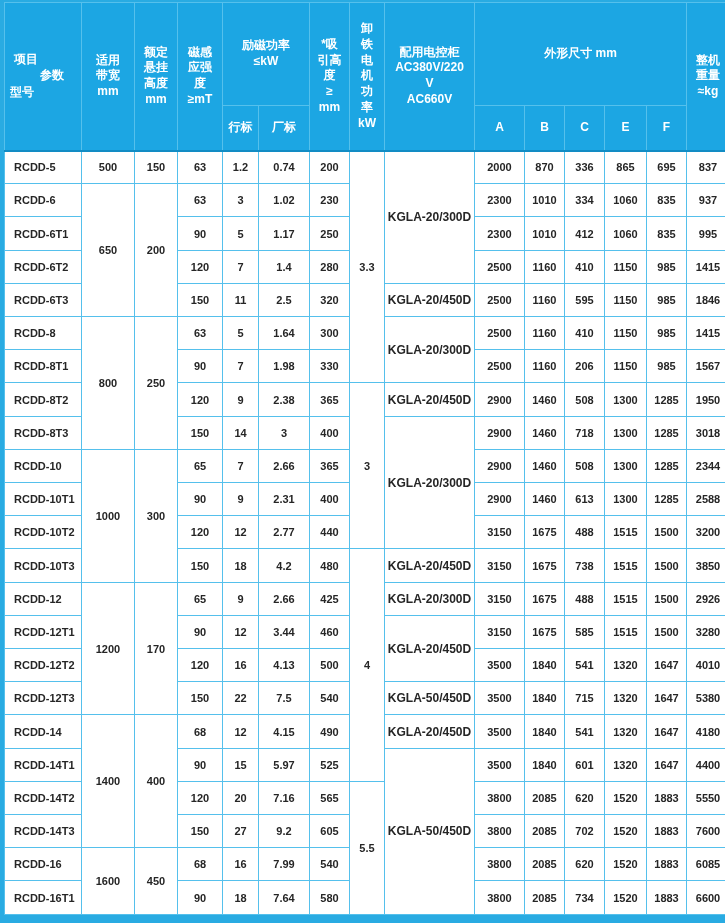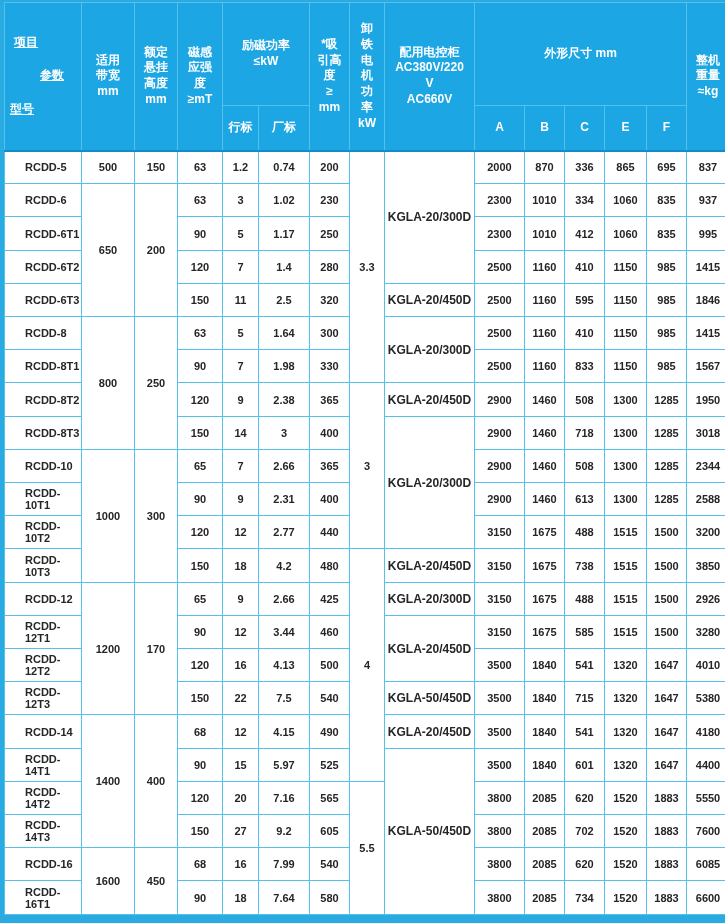--- a/index.html
+++ b/index.html
@@ -48,24 +48,24 @@
     overflow: hidden;
   }
 
   
   .spec-table tbody tr:first-child td { border-top: 2px solid #128cc4; }
 
   .spec-table thead tr.group-row { height: 103px; }
   .spec-table thead tr.sub-row { height: 45px; }
   .spec-table tbody tr { height: 33px; }
 
-  td.model-cell { text-align: left; padding-left: 20px; }
+  td.model-cell { text-align: left; padding-left: 9px; }
   td.cabinet-cell { font-size: 12px; letter-spacing: 0; }
 
-  .corner { display: flex; flex-direction: column; gap: 18px; text-align: left; font-size: 12px; text-decoration: underline; }
+  .corner { display: flex; flex-direction: column; gap: 1px; text-align: left; font-size: 12px; }
   .corner .c1 { padding-left: 9px; }
   .corner .c2 { padding-left: 35px; }
   .corner .c3 { padding-left: 5px; }
 </style>
 </head>
 <body>
 
 <div class="table-wrap">
   <table class="spec-table">
     <colgroup>
@@ -228,21 +228,21 @@
           <td>1415</td>
         </tr>
         <tr>
           <td class="model-cell">RCDD-8T1</td>
           <td>90</td>
           <td>7</td>
           <td>1.98</td>
           <td>330</td>
           <td>2500</td>
           <td>1160</td>
-          <td>833</td>
+          <td>206</td>
           <td>1150</td>
           <td>985</td>
           <td>1567</td>
         </tr>
         <tr>
           <td class="model-cell">RCDD-8T2</td>
           <td>120</td>
           <td>9</td>
           <td>2.38</td>
           <td>365</td>

